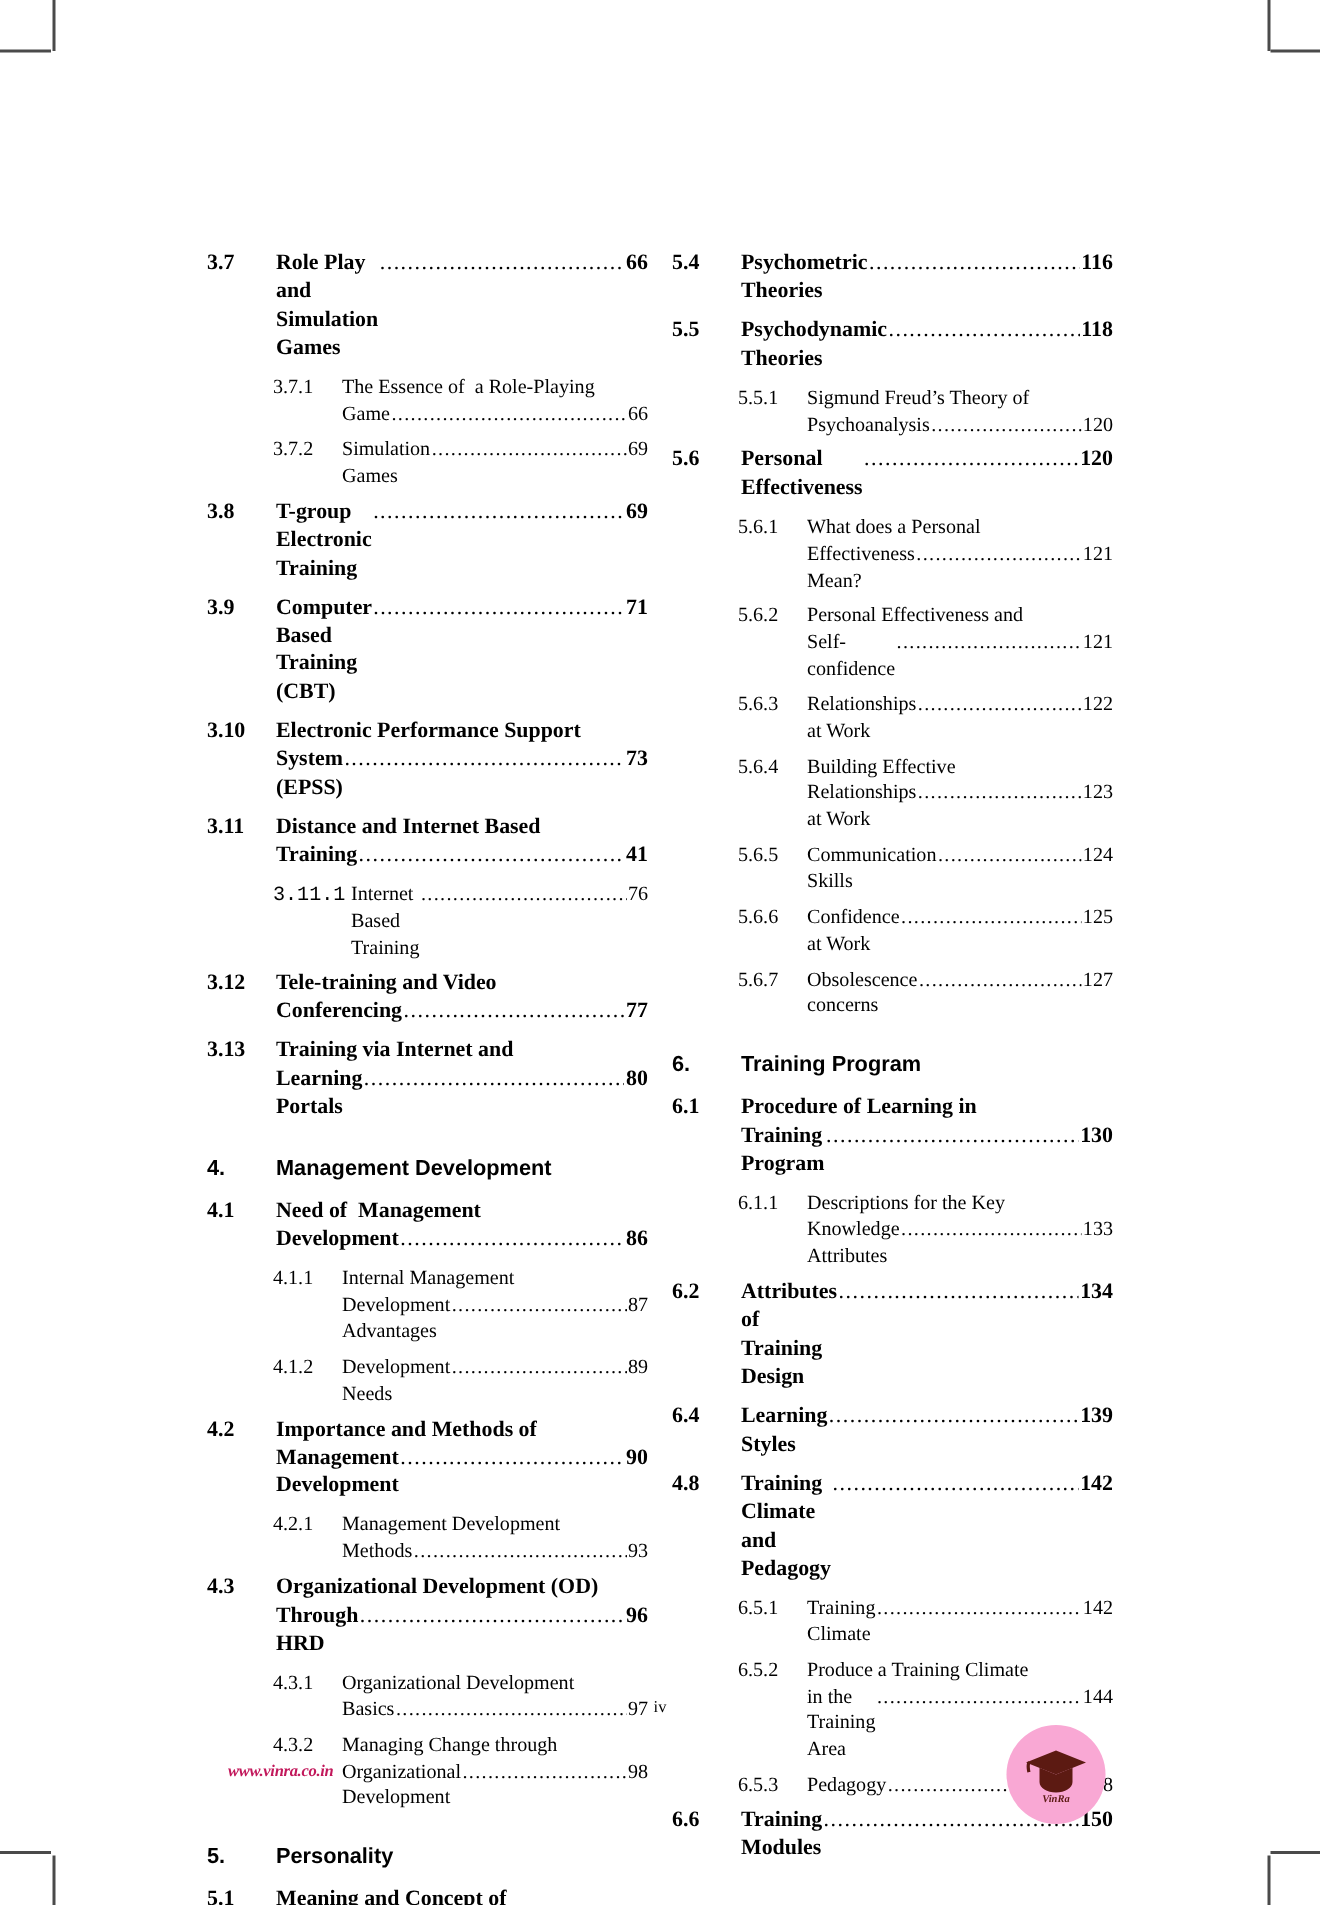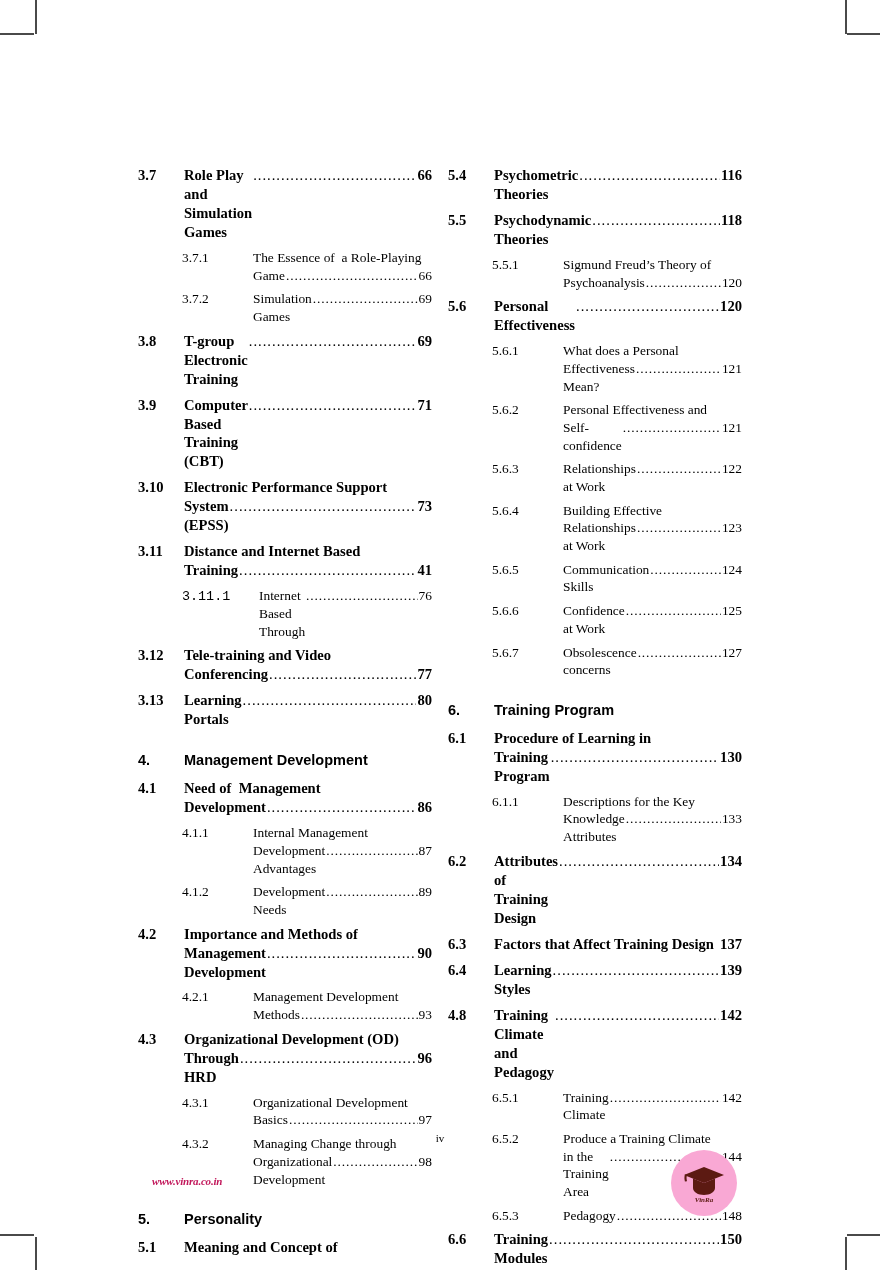--- a/index.html
+++ b/index.html
@@ -85,21 +85,20 @@
 
   
   .sub {
     display: flex;
     align-items: baseline;
     font-weight: normal;
     font-size: 13.4px;
     line-height: 1.32;
     margin-bottom: 6px;
     padding-left: 44px;
-    gap: 25px;
   }
   .sub .num {
     width: 46px;
     flex: 0 0 46px;
   }
   .sub.wide .num {
     width: 52px;
     flex: 0 0 52px;
     font-family: Liberation Mono, monospace;
   }
@@ -258,40 +257,41 @@
               <span class="txt">Training</span>
               <span class="dots">............................................................................................................................................</span>
               <span class="pg">41</span>
             </div>
           </span>
         </div>
         <div class="sub wide">
           <span class="num">3.11.1</span>
           <span class="body">
             <div class="line">
-              <span class="txt">Internet Based Through</span>
+              <span class="txt">Internet Based Training</span>
               <span class="dots">............................................................................................................................................</span>
               <span class="pg">76</span>
             </div>
           </span>
         </div>
         <div class="sec">
           <span class="num">3.12</span>
           <span class="body">
             <span class="cont">Tele-training and Video</span>
             <div class="line">
               <span class="txt">Conferencing</span>
               <span class="dots">............................................................................................................................................</span>
               <span class="pg">77</span>
             </div>
           </span>
         </div>
         <div class="sec">
           <span class="num">3.13</span>
           <span class="body">
+            <span class="cont">Training via Internet and</span>
             <div class="line">
               <span class="txt">Learning Portals</span>
               <span class="dots">............................................................................................................................................</span>
               <span class="pg">80</span>
             </div>
           </span>
         </div>
         <div class="chapter">
           <span class="num">4.</span>
           <span class="title">Management Development</span>
@@ -535,30 +535,20 @@
             </div>
           </span>
         </div>
         <div class="sec">
           <span class="num">6.2</span>
           <span class="body">
             <div class="line">
               <span class="txt">Attributes of   Training Design</span>
               <span class="dots">............................................................................................................................................</span>
               <span class="pg">134</span>
-            </div>
-          </span>
-        </div>
-        <div class="sec">
-          <span class="num">6.3</span>
-          <span class="body">
-            <div class="line nodots">
-              <span class="txt">Factors that Affect Training Design</span>
-              <span class="spacer"></span>
-              <span class="pg">137</span>
             </div>
           </span>
         </div>
         <div class="sec">
           <span class="num">6.4</span>
           <span class="body">
             <div class="line">
               <span class="txt">Learning Styles</span>
               <span class="dots">............................................................................................................................................</span>
               <span class="pg">139</span>

